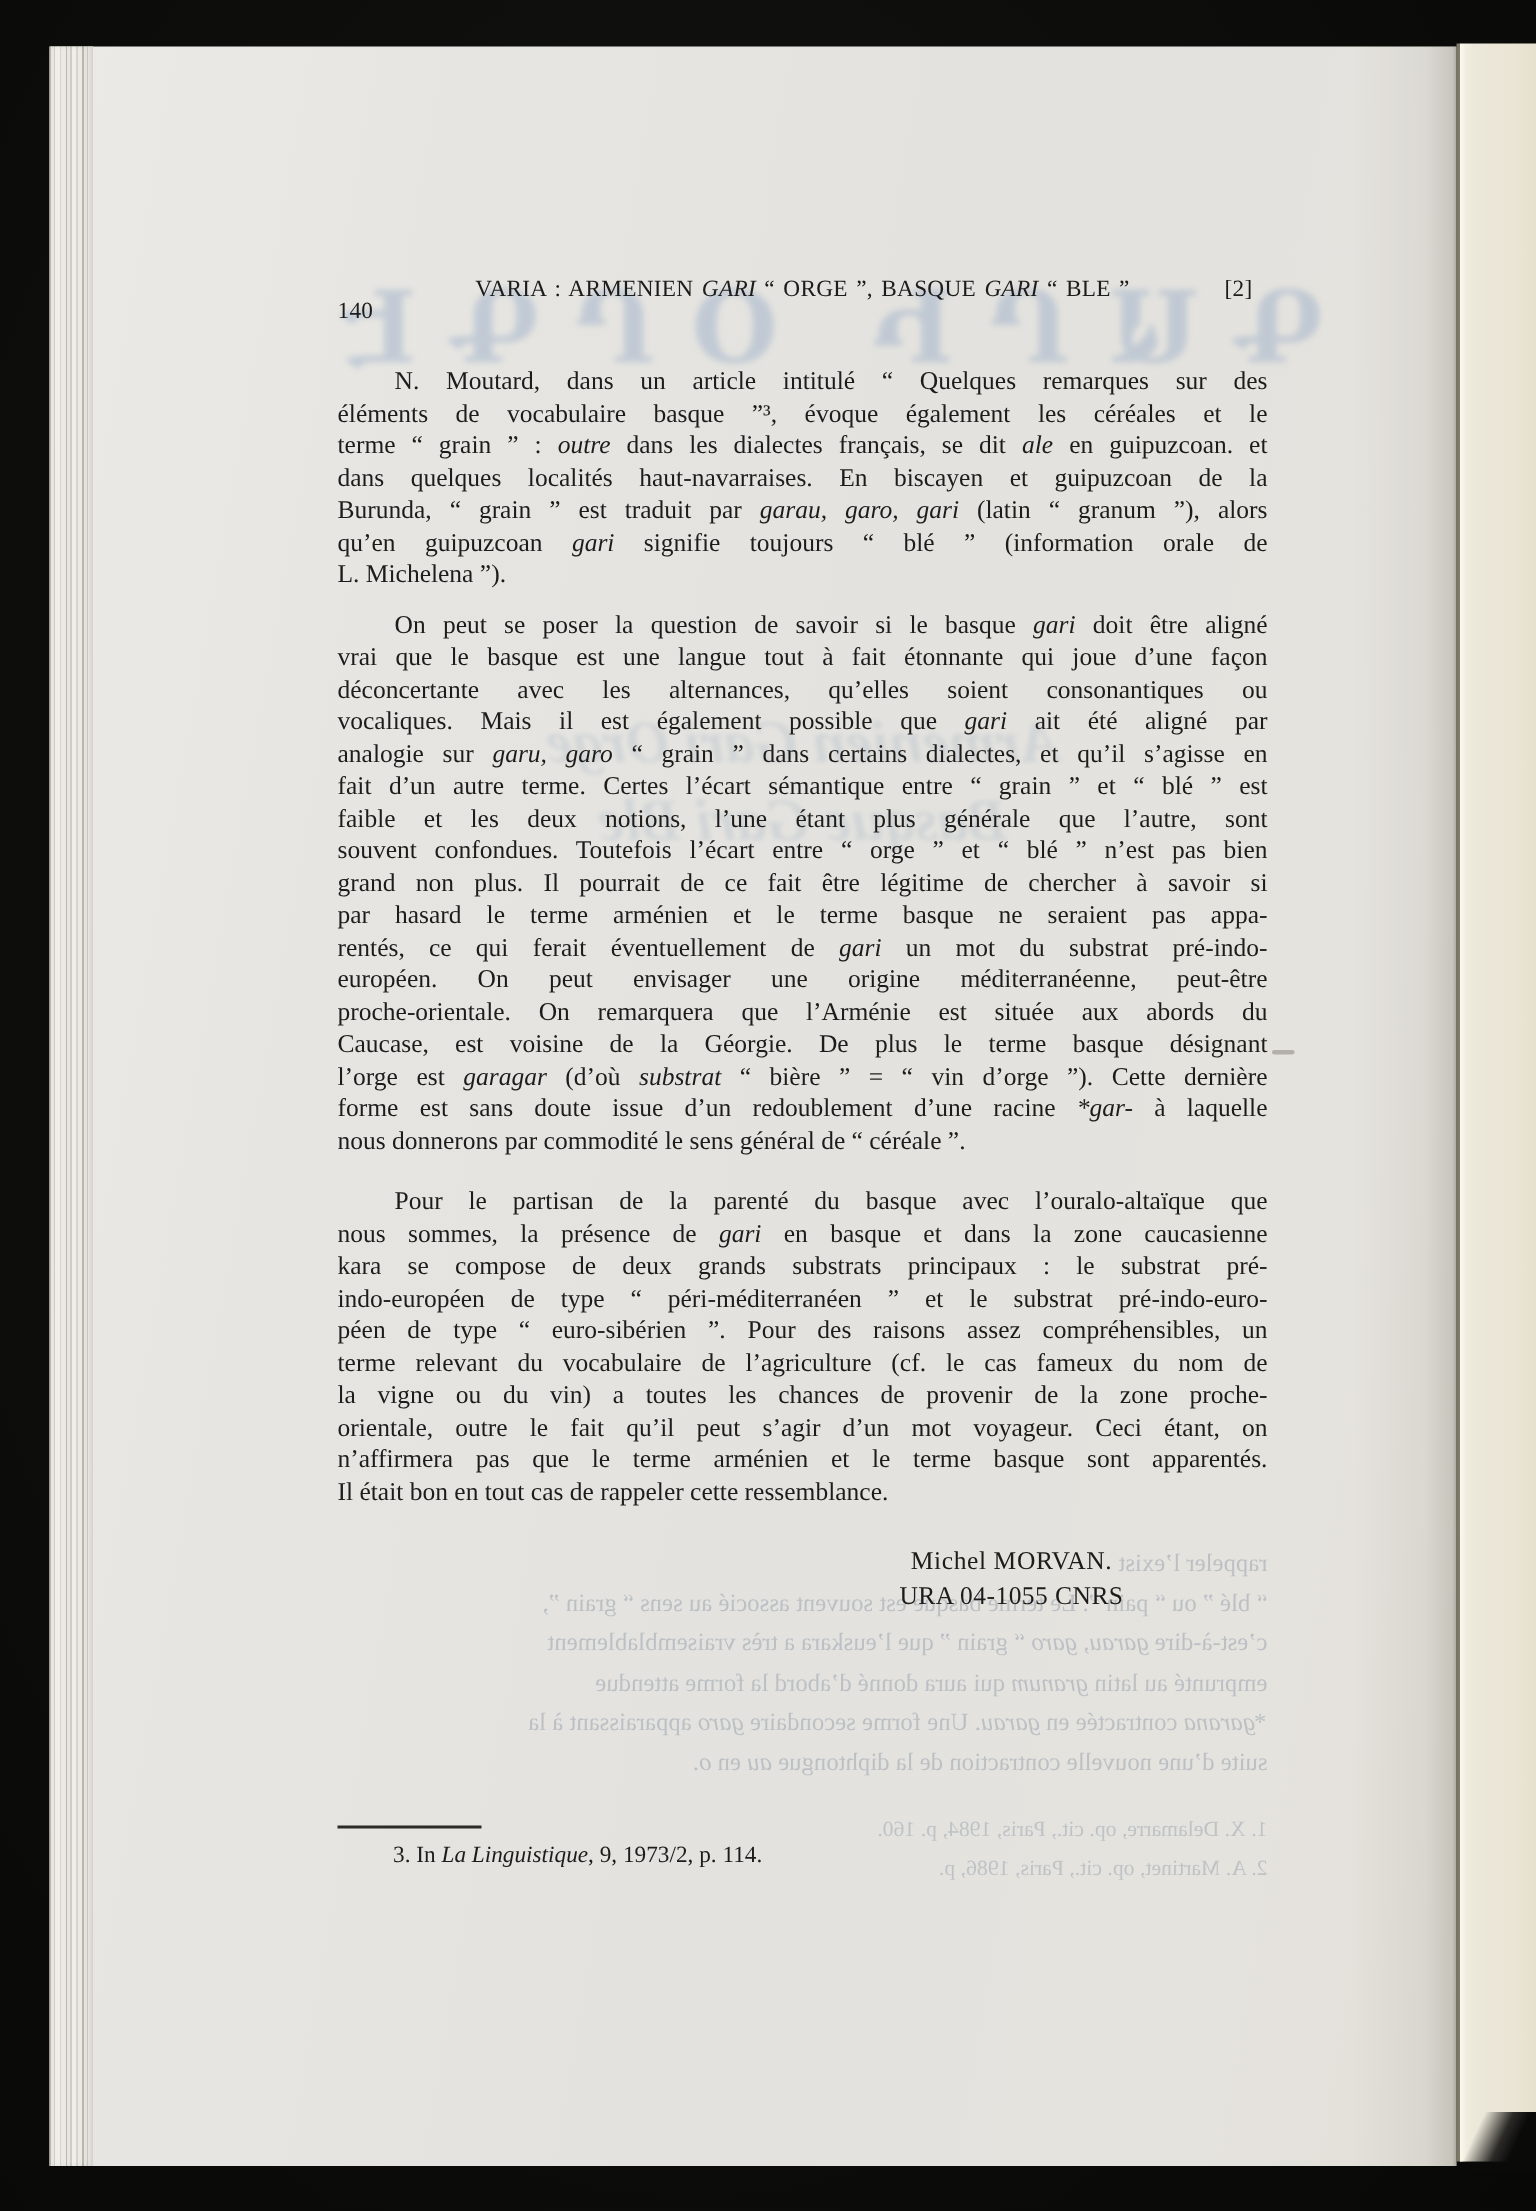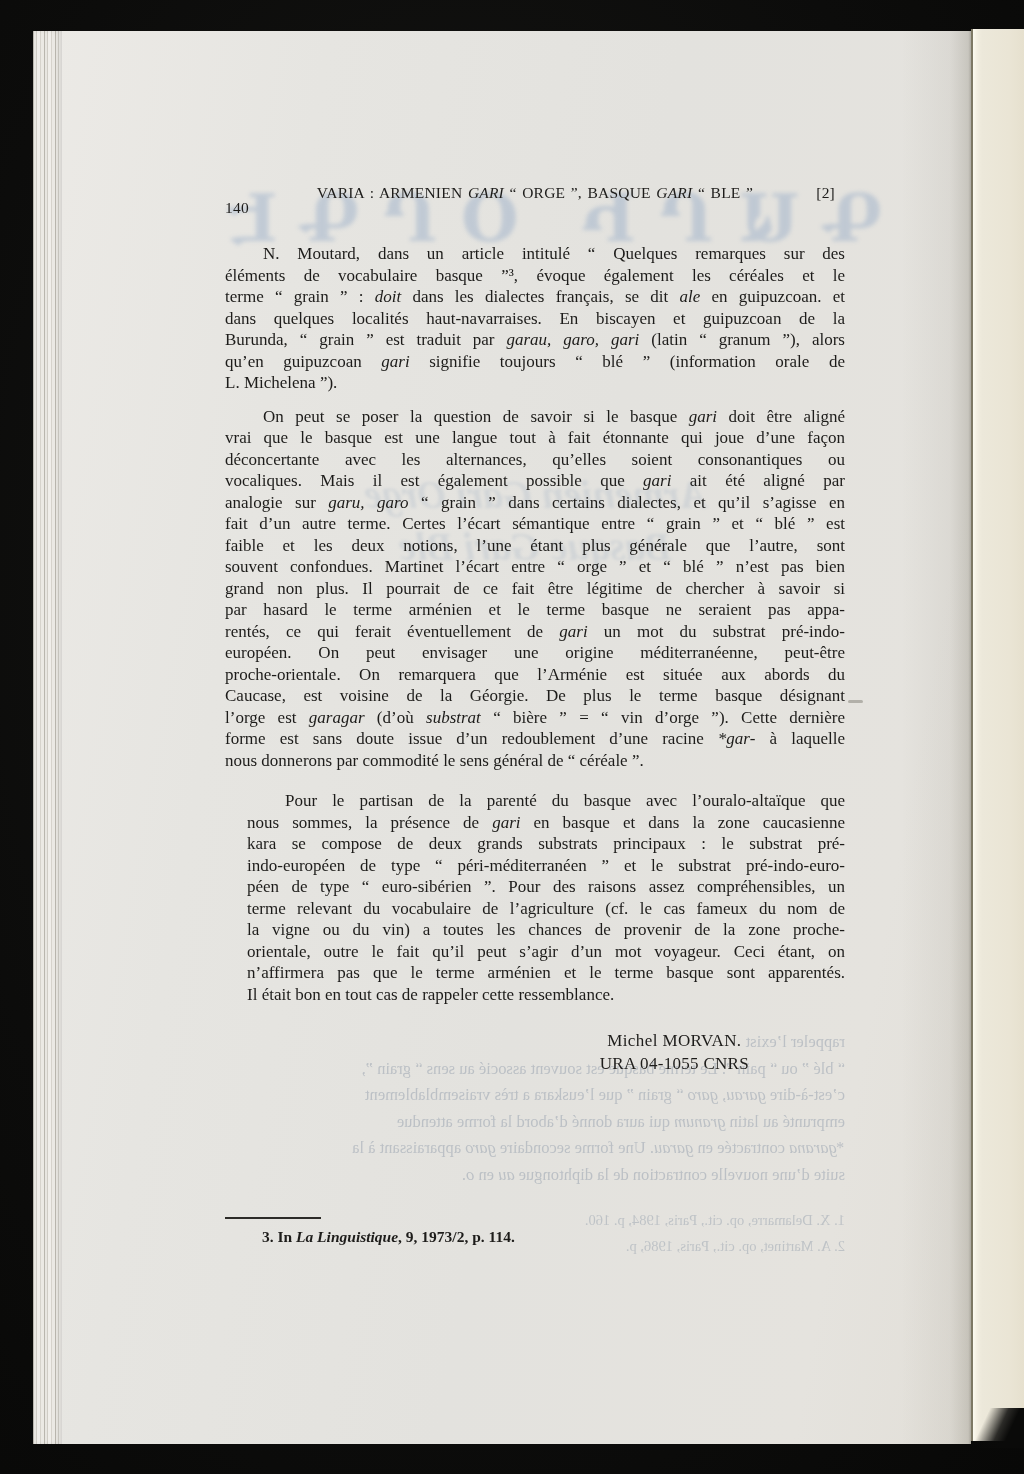--- a/index.html
+++ b/index.html
@@ -71,25 +71,25 @@
   .issue-marker { position:absolute; right:10px; top:0; }
   .content {
     position:absolute; left:192px; top:212px; width:620px;
     font-size:17px; line-height:21.5px;font-family:Liberation Serif, serif;
   }
   .para { text-align:justify; }
   .para .tline { text-align:justify; text-align-last:justify; }
   .para .tline:last-child { text-align-last:left; }
   .para.indent .tline:first-child { text-indent:38px; }
   .para + .para { margin-top:12px; }
-  .para.sp { margin-top:19px;margin-left:22px; }
+  .para.sp { margin-top:19px; }
   .signature { margin-top:24px; margin-right:96px; margin-left:auto; width:max-content; text-align:center; line-height:23px; }
   .signature .sig-name { letter-spacing:0.4px; }
   .signature .sig-aff { letter-spacing:0.3px; }
-  .footnote { position:absolute; left:192px; top:1186px; width:620px; font-size:15.5px;font-weight:bold; }
+  .footnote { position:absolute; left:192px; top:1186px; width:620px; font-size:15.5px; }
   .footnote-rule { width:96px; border-top:2px solid #2c2b28; margin-bottom:9px; }
   .footnote-text { text-indent:37px; }
   em { font-style:italic; }
 </style>
 </head>
 <body>
 
 <div class="canvas">
 
   <div class="page">
@@ -116,35 +116,35 @@
     <div class="header-row ink">
       <span class="page-number">140</span>
       <span class="running-title">VARIA : ARMENIEN <em>GARI</em> “ ORGE ”, BASQUE <em>GARI</em> “ BLE ”</span>
       <span class="issue-marker">[2]</span>
     </div>
 
     <div class="content ink">
       <div class="para indent">
           <div class="tline">N. Moutard, dans un article intitulé “ Quelques remarques sur des</div>
           <div class="tline">éléments de vocabulaire basque ”³, évoque également les céréales et le</div>
-          <div class="tline">terme “ grain ” : <em>doit</em> dans les dialectes français, se dit <em>ale</em> en guipuzcoan. et</div>
+          <div class="tline">terme “ grain ” : <em>outre</em> dans les dialectes français, se dit <em>ale</em> en guipuzcoan. et</div>
           <div class="tline">dans quelques localités haut-navarraises. En biscayen et guipuzcoan de la</div>
           <div class="tline">Burunda, “ grain ” est traduit par <em>garau, garo, gari</em> (latin “ granum ”), alors</div>
           <div class="tline">qu’en guipuzcoan <em>gari</em> signifie toujours “ blé ” (information orale de</div>
           <div class="tline">L. Michelena ”).</div>
         </div>
       <div class="para indent">
           <div class="tline">On peut se poser la question de savoir si le basque <em>gari</em> doit être aligné</div>
           <div class="tline">vrai que le basque est une langue tout à fait étonnante qui joue d’une façon</div>
           <div class="tline">déconcertante avec les alternances, qu’elles soient consonantiques ou</div>
           <div class="tline">vocaliques. Mais il est également possible que <em>gari</em> ait été aligné par</div>
           <div class="tline">analogie sur <em>garu, garo</em> “ grain ” dans certains dialectes, et qu’il s’agisse en</div>
           <div class="tline">fait d’un autre terme. Certes l’écart sémantique entre “ grain ” et “ blé ” est</div>
           <div class="tline">faible et les deux notions, l’une étant plus générale que l’autre, sont</div>
-          <div class="tline">souvent confondues. Martinet l’écart entre “ orge ” et “ blé ” n’est pas bien</div>
+          <div class="tline">souvent confondues. Toutefois l’écart entre “ orge ” et “ blé ” n’est pas bien</div>
           <div class="tline">grand non plus. Il pourrait de ce fait être légitime de chercher à savoir si</div>
           <div class="tline">par hasard le terme arménien et le terme basque ne seraient pas appa-</div>
           <div class="tline">rentés, ce qui ferait éventuellement de <em>gari</em> un mot du substrat pré-indo-</div>
           <div class="tline">européen. On peut envisager une origine méditerranéenne, peut-être</div>
           <div class="tline">proche-orientale. On remarquera que l’Arménie est située aux abords du</div>
           <div class="tline">Caucase, est voisine de la Géorgie. De plus le terme basque désignant</div>
           <div class="tline">l’orge est <em>garagar</em> (d’où <em>substrat</em> “ bière ” = “ vin d’orge ”). Cette dernière</div>
           <div class="tline">forme est sans doute issue d’un redoublement d’une racine <em>*gar-</em> à laquelle</div>
           <div class="tline">nous donnerons par commodité le sens général de “ céréale ”.</div>
         </div>

